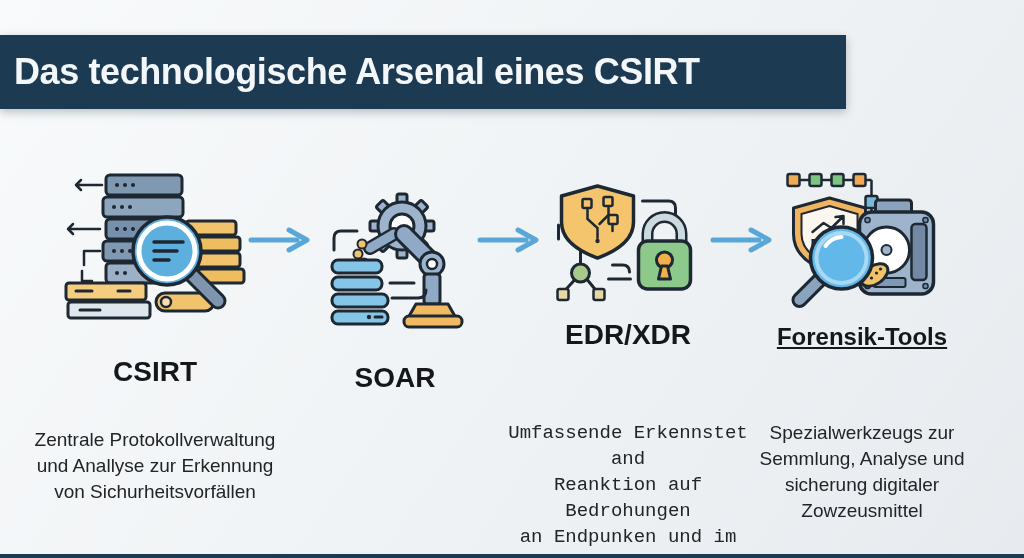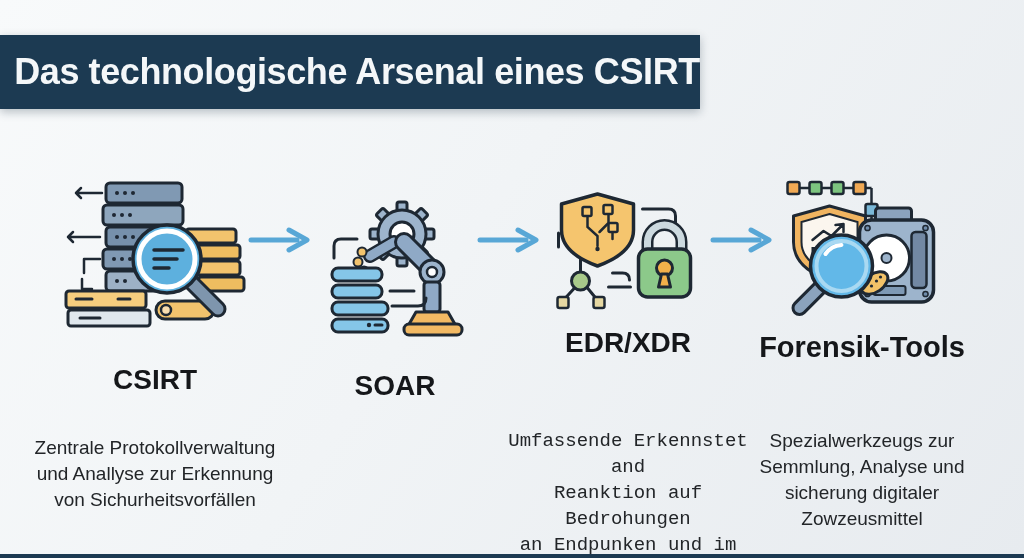--- a/index.html
+++ b/index.html
@@ -2,47 +2,47 @@
 <html><head>
 <meta charset="utf-8">
 <style>
   html,body { margin:0; padding:0; }
   body { font-family:"Liberation Sans", sans-serif; }
   .stage {
     position:relative; width:1024px; height:558px; overflow:hidden;
     background:linear-gradient(125deg,#f8fafb 0%,#f1f4f6 45%,#e7ebef 100%);
   }
   .banner {
-    position:absolute; left:0; top:35px; width:700px; height:74px;
+    position:absolute; left:0; top:35px; width:846px; height:74px;
     background:#1c3a52;
     box-shadow:0 3px 9px rgba(15,35,55,.28);
-    display:flex; align-items:center; justify-content:center;
+    display:flex; align-items:center; 
   }
   .banner-title {
     color:#f4f7f9; font-size:36px; font-weight:700; letter-spacing:-0.4px;
     padding-left:14px; white-space:nowrap;
   }
-  .col { position:absolute; top:16px; bottom:0; width:250px; text-align:center; }
+  .col { position:absolute; top:8px; bottom:0; width:250px; text-align:center; }
   #col-siem { left:30px; }
   #col-soar { left:270px;margin-top:10px; }
   #col-edr  { left:503px; }
   #col-forensik { left:737px; }
   .icon-wrap { position:absolute; left:50%; transform:translateX(-50%); }
   #col-siem .icon-wrap { top:163px; }
   #col-soar .icon-wrap { top:170px; }
   #col-edr  .icon-wrap { top:173px; }
   #col-forensik .icon-wrap { top:158px; }
   .col-title {
     position:absolute; left:0; width:100%;
     font-weight:700; font-size:28px; color:#15171a; letter-spacing:0;
   }
   #col-siem .col-title { top:348px; }
   #col-soar .col-title { top:344px; }
   #col-edr  .col-title { top:311px; }
-  #col-forensik .col-title { top:315px; font-size:29px; }
+  #col-forensik .col-title { top:315px; font-size:24px;text-decoration:underline; }
   .col-desc {
     position:absolute; left:50%; transform:translateX(-50%); width:260px;
     font-size:19px; line-height:26px; color:#222528; white-space:pre-line;
   }
   #col-siem .col-desc { top:419px; }
   #col-soar .col-desc { top:409px; }
   #col-edr  .col-desc { top:412px;font-family:Liberation Mono, monospace; }
   #col-forensik .col-desc { top:412px; }
   .arrow { position:absolute; top:227px; width:64px; height:26px; }
   #arrow-1 { left:248px; }

